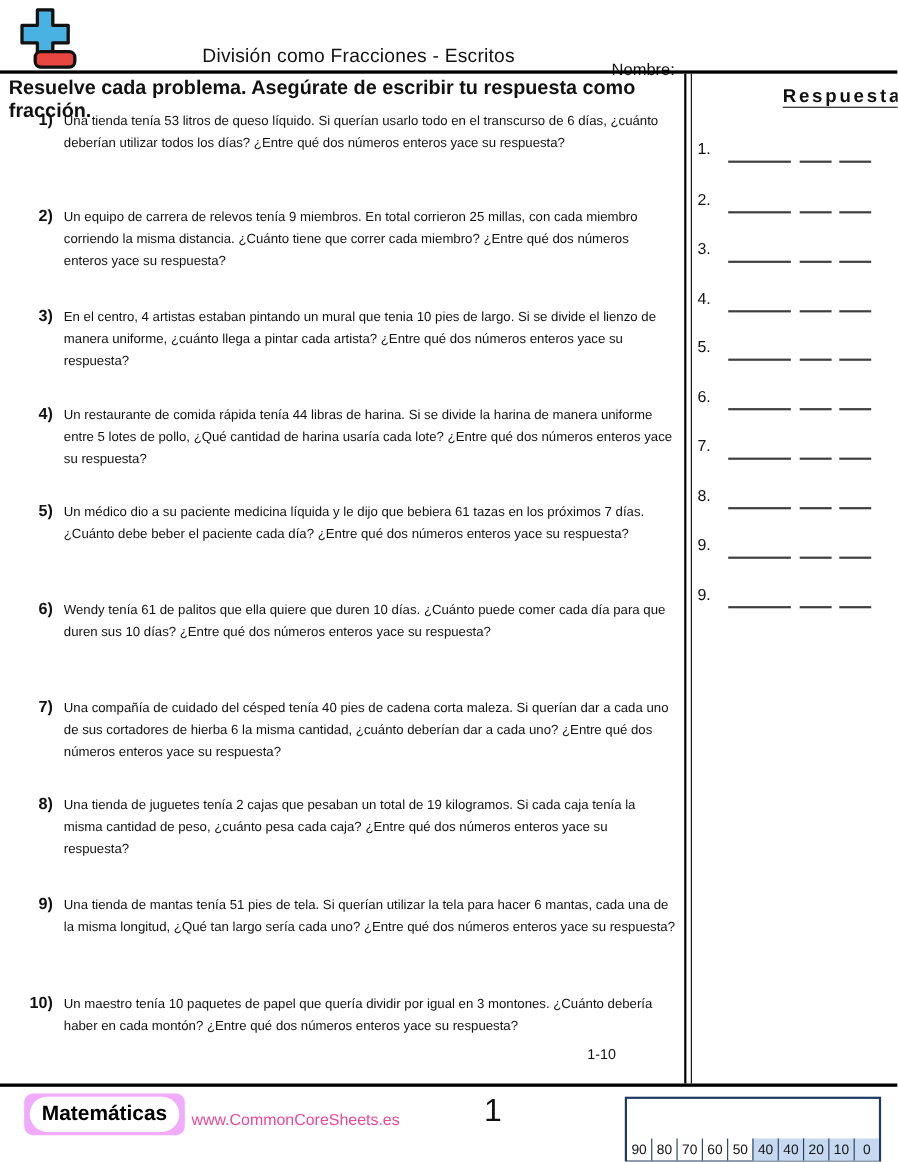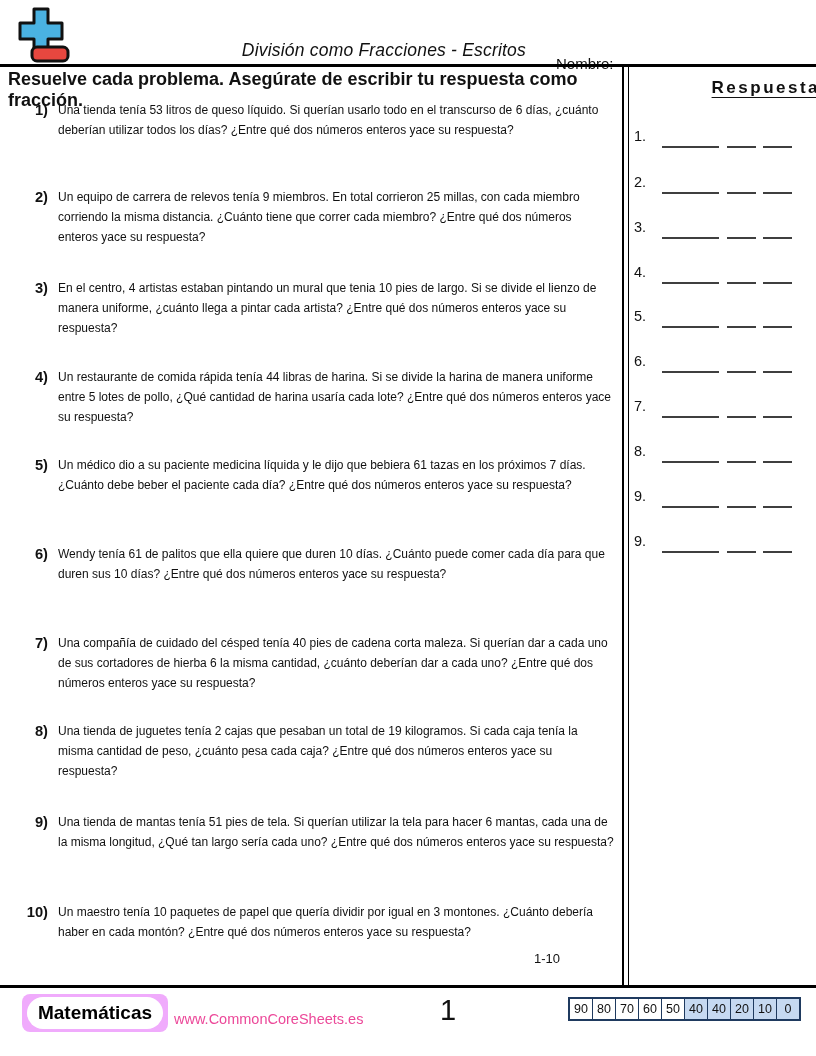--- a/index.html
+++ b/index.html
@@ -2,22 +2,22 @@
 <html style="--plus-blue: #4AB2E2; --minus-red: #E8473F; --score-highlight: #C6D9F1; --score-border: #1F3A5F;"><head>
 <meta charset="utf-8">
 <style>
   html,body{margin:0;padding:0;background:#fff;}
   body{
     width:816px;height:1056px;position:relative;overflow:hidden;
     font-family:"Liberation Sans","DejaVu Sans",sans-serif;color:#111;
   }
   
   .logo{position:absolute;left:12px;top:6px;}
-  .title{position:absolute;left:126px;top:40px;width:400px;text-align:right;
-         font-size:17.5px;letter-spacing:.2px;font-style:italic;}
+  .title{position:absolute;left:126px;top:40px;width:400px;text-align:center;
+         font-size:17.5px;letter-spacing:.2px;}
   .name-label{position:absolute;left:556px;top:43px;font-size:15px;margin-top:12px;}
   .rule-top{position:absolute;left:0;top:64px;width:816px;height:3px;background:#000;}
   .instruction{position:absolute;left:8px;top:69px;width:604px;
                font-size:18px;font-weight:bold;}
   .answers-title{position:absolute;left:630px;top:78px;width:186px;text-align:right;
                  font-size:17px;font-weight:bold;letter-spacing:2.5px;
                  text-decoration:underline;text-underline-offset:4px;padding-left:16px;}
   
   .separator{position:absolute;left:622px;top:67px;height:918px;width:4px;
              border-left:2px solid #000;border-right:1px solid #000;}
@@ -63,21 +63,21 @@
               border-radius:16px;display:flex;align-items:center;justify-content:center;
               font-weight:bold;font-size:19px;color:#000;}
   .website{position:absolute;left:174px;top:1011px;font-size:14.5px;color:#ec4899;}
   .page-number{position:absolute;left:398px;top:994px;width:100px;text-align:center;
                font-size:29px;font-weight:500;}
   .score-label{position:absolute;left:500px;top:951px;width:60px;text-align:right;
                font-size:13px;}
   .score-table{position:absolute;left:568px;top:997px;display:flex;
                border:2px solid var(--score-border,#1F3A5F);background:#fff;}
   .score-cell{width:22px;height:20px;line-height:20px;text-align:center;
-              font-size:12.5px;border-left:1px solid var(--score-border,#1F3A5F);}
+              font-size:12.5px;border-left:1px solid var(--score-border,#1F3A5F);margin-top:36px;}
   .score-cell:first-child{border-left:none;}
   .score-cell.hl{background:var(--score-highlight,#C6D9F1);}
 </style>
 </head>
 <body>
 
 <div class="logo">
   <svg width="58" height="58" viewBox="0 0 58 58">
     <path d="M22 3 H36 V17 H50 V33 H36 V47 H22 V33 H8 V17 H22 Z" fill="var(--plus-blue,#4AB2E2)" stroke="#111" stroke-width="3" stroke-linejoin="round"></path>
     <rect x="20" y="41" width="36" height="14" rx="5" fill="var(--minus-red,#E8473F)" stroke="#111" stroke-width="3"></rect>

